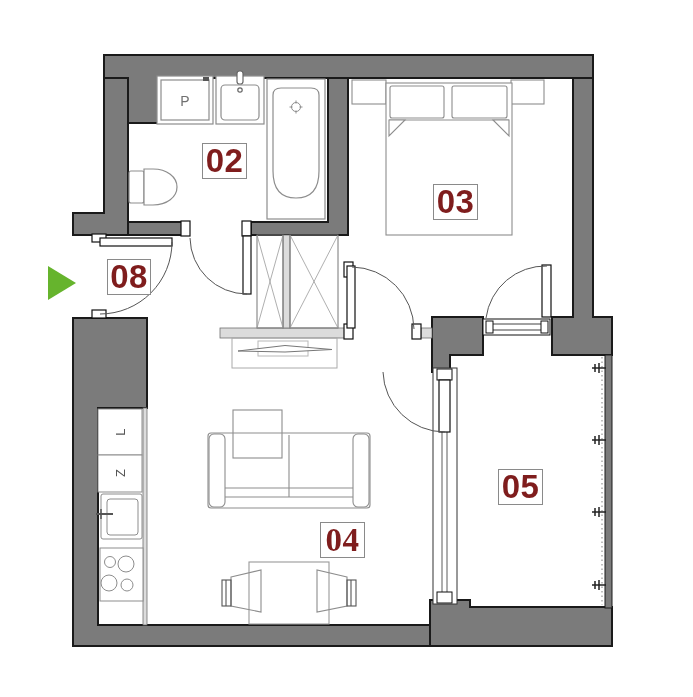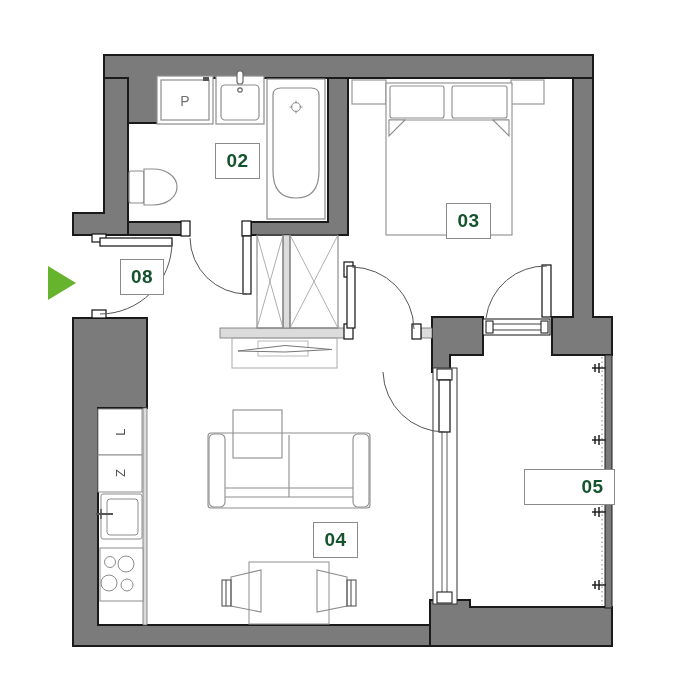--- a/index.html
+++ b/index.html
@@ -2,28 +2,28 @@
 <html><head>
 <meta charset="utf-8">
 <style>
   html,body{margin:0;padding:0;background:#ffffff;}
   .stage{position:relative;width:693px;height:697px;background:#fff;overflow:hidden;
          font-family:"Liberation Sans", sans-serif;}
   .plan-svg{position:absolute;left:0;top:0;}
   .room-label{
     position:absolute;display:flex;align-items:center;justify-content:center;
     background:#ffffff;border:1px solid #8a8a8a;
-    font-family:"Liberation Sans", sans-serif;font-weight:bold;color:#14532d;
-    font-size:19px;letter-spacing:0.5px;margin-left:13px;
+    font-family:"Liberation Sans", sans-serif;font-weight:bold;color:#7f1d1d;
+    font-size:33px;letter-spacing:0.5px;
   }
   .lbl-01{left:107px;top:259px;width:42px;height:34px;}
   .lbl-02{left:202px;top:143px;width:43px;height:34px;}
-  .lbl-03{left:433px;top:203px;width:43px;height:34px;}
-  .lbl-04{left:300px;top:522px;width:43px;height:34px;}
-  .lbl-05{left:511px;top:469px;width:43px;height:34px;padding-left:46px;}
+  .lbl-03{left:433px;top:184px;width:43px;height:34px;}
+  .lbl-04{left:320px;top:522px;width:43px;height:34px;font-family:Liberation Serif, serif;}
+  .lbl-05{left:498px;top:469px;width:43px;height:34px;}
 </style>
 </head>
 <body>
 
 <div class="stage">
 
 <svg class="plan-svg" width="693" height="697" viewBox="0 0 693 697">
 
   <g fill="#7b7b7b" stroke="#1a1a1a" stroke-width="2">
 

